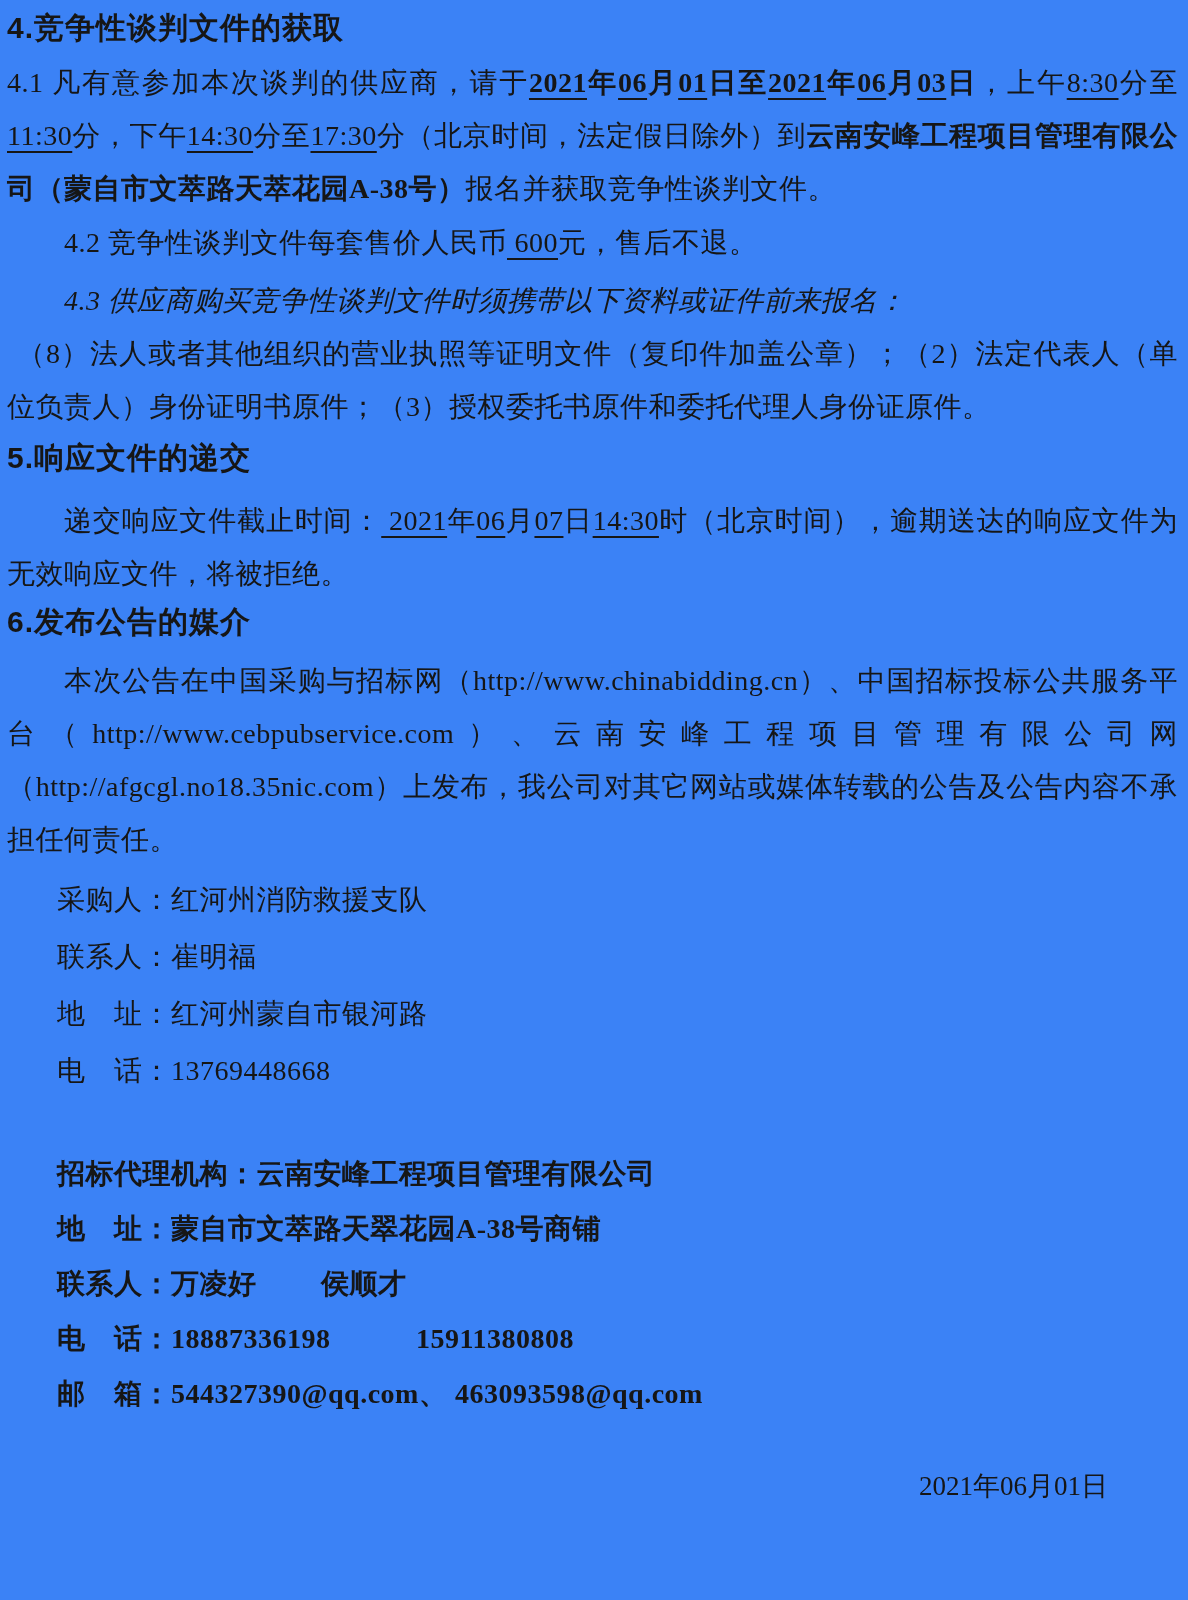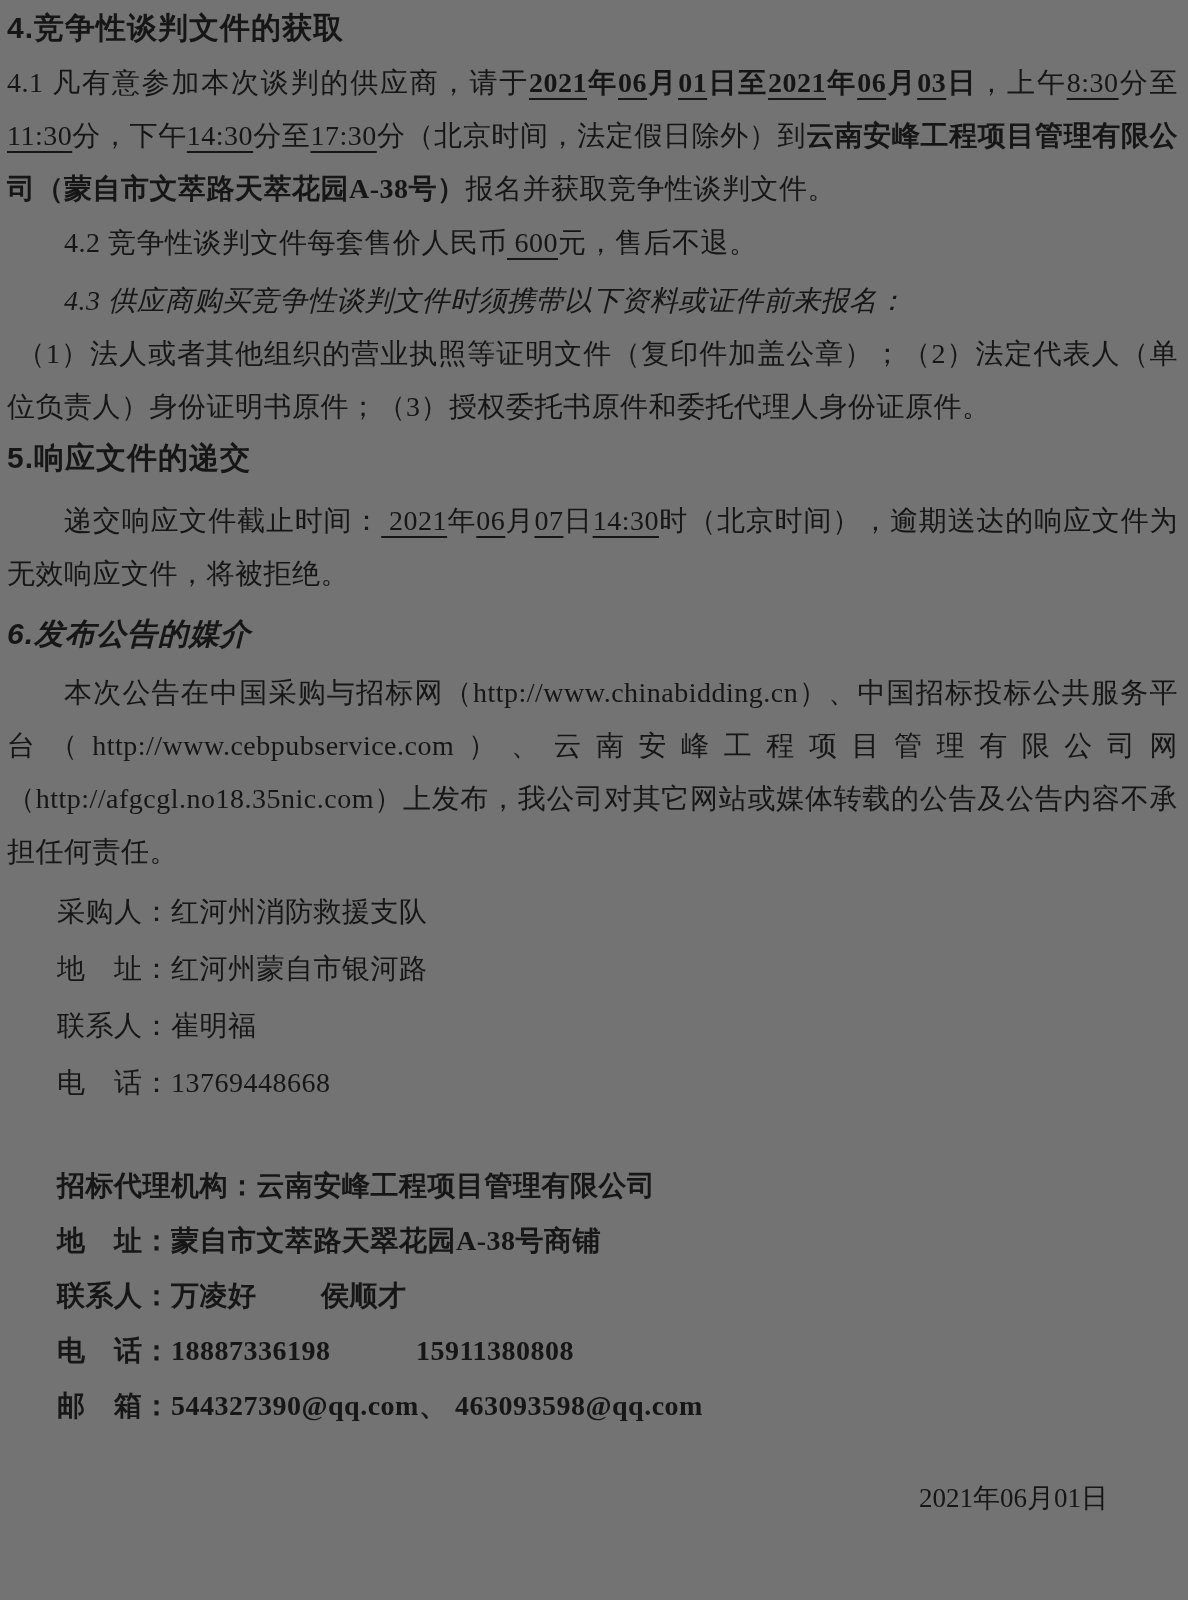--- a/index.html
+++ b/index.html
@@ -7,21 +7,21 @@
     padding: 0;
     background: #ffffff;
   }
   .page {
     position: relative;
     width: 1188px;
     height: 1600px;
     box-sizing: border-box;
     padding: 2px 10px 0 7px;
     overflow: hidden;
-    background: #737373;
+    background: #3b82f6;
     color: #161616;
     font-family: "Liberation Serif", "DejaVu Serif", serif;
     font-size: 28px;
   }
   .heading {
     font-family: "Liberation Sans", "DejaVu Sans", sans-serif;
     font-weight: 700;
     font-size: 30px;
     line-height: 44px;
     margin: 0;
@@ -44,21 +44,21 @@
   }
 
   
   #h4   { margin-top: 4px; }
   #p41  { margin-top: 6px; }
   #p42  { margin-top: 1px; }
   #p43  { margin-top: 5px; font-style: italic; }
   #p43i { margin-top: 0; }
   #h5   { margin-top: 3px; }
   #p5   { margin-top: 14px; }
-  #h6   { margin-top: 12px; font-style: italic; }
+  #h6   { margin-top: 0; }
   #p6   { margin-top: 10px; }
   #h7   { margin-top: 0; }
 
   .contacts { margin-top: 5px; }
   .contacts.second { margin-top: 47px; }
   p.contact {
     margin: 0;
     line-height: 57px;
     padding-left: 50px;
     letter-spacing: 0.5px;
@@ -79,35 +79,35 @@
 <div class="page">
 
   <h2 id="h4" class="heading">4.竞争性谈判文件的获取</h2>
 
   <p id="p41" class="body"><span>4.1 凡有意参加本次谈判的供应商，请于</span><span class="b u">2021</span><span class="b">年</span><span class="b u">06</span><span class="b">月</span><span class="b u">01</span><span class="b">日至</span><span class="b u">2021</span><span class="b">年</span><span class="b u">06</span><span class="b">月</span><span class="b u">03</span><span class="b">日</span><span>，上午</span><span class="u">8:30</span><span>分至</span><span class="u">11:30</span><span>分，下午</span><span class="u">14:30</span><span>分至</span><span class="u">17:30</span><span>分（北京时间，法定假日除外）到</span><span class="b">云南安峰工程项目管理有限公司（蒙自市文萃路天萃花园A-38号）</span><span>报名并获取竞争性谈判文件。</span></p>
 
   <p id="p42" class="body indent"><span>4.2 竞争性谈判文件每套售价人民币</span><span class="u"> 600</span><span>元，售后不退。</span></p>
 
   <p id="p43" class="body indent"><span>4.3 供应商购买竞争性谈判文件时须携带以下资料或证件前来报名：</span></p>
 
-  <p id="p43i" class="body indent-sm"><span>（1）法人或者其他组织的营业执照等证明文件（复印件加盖公章）；（2）法定代表人（单位负责人）身份证明书原件；（3）授权委托书原件和委托代理人身份证原件。</span></p>
+  <p id="p43i" class="body indent-sm"><span>（8）法人或者其他组织的营业执照等证明文件（复印件加盖公章）；（2）法定代表人（单位负责人）身份证明书原件；（3）授权委托书原件和委托代理人身份证原件。</span></p>
 
   <h2 id="h5" class="heading">5.响应文件的递交</h2>
 
   <p id="p5" class="body indent"><span>递交响应文件截止时间：</span><span class="u"> 2021</span><span>年</span><span class="u">06</span><span>月</span><span class="u">07</span><span>日</span><span class="u">14:30</span><span>时（北京时间），逾期送达的响应文件为无效响应文件，将被拒绝。</span></p>
 
   <h2 id="h6" class="heading">6.发布公告的媒介</h2>
 
   <p id="p6" class="body indent"><span>本次公告在中国采购与招标网（http://www.chinabidding.cn）、中国招标投标公共服务平台（http://www.cebpubservice.com）、云南安峰工程项目管理有限公司网（http://afgcgl.no18.35nic.com）上发布，我公司对其它网站或媒体转载的公告及公告内容不承担任何责任。</span></p>
 
 
   <div class="contacts">
     <p class="contact">采购人：红河州消防救援支队</p>
+    <p class="contact">联系人：崔明福</p>
     <p class="contact">地　址：红河州蒙自市银河路</p>
-    <p class="contact">联系人：崔明福</p>
     <p class="contact">电　话：13769448668</p>
   </div>
 
   <div class="contacts second">
     <p class="contact">招标代理机构：云南安峰工程项目管理有限公司</p>
     <p class="contact">地　址：蒙自市文萃路天翠花园A-38号商铺</p>
     <p class="contact">联系人：万凌好　　 侯顺才</p>
     <p class="contact">电　话：18887336198　　　15911380808</p>
     <p class="contact">邮　箱：544327390@qq.com、 463093598@qq.com</p>
   </div>

